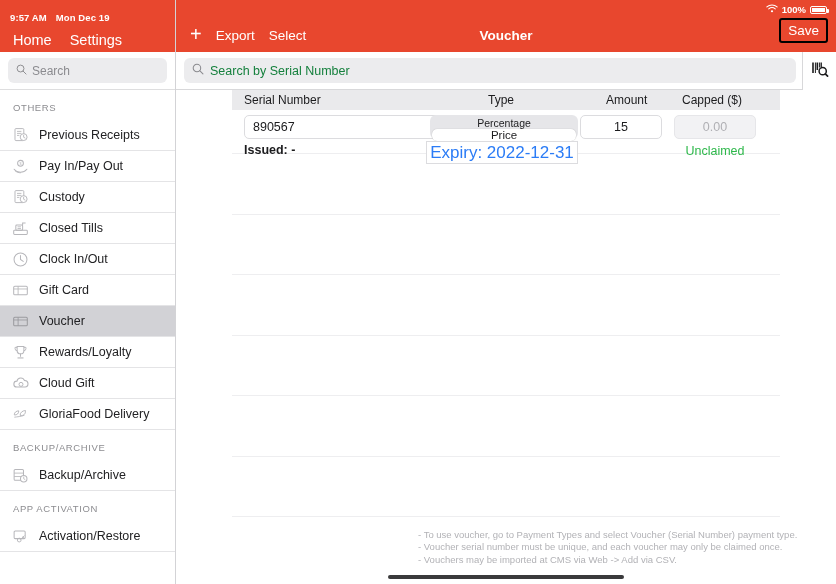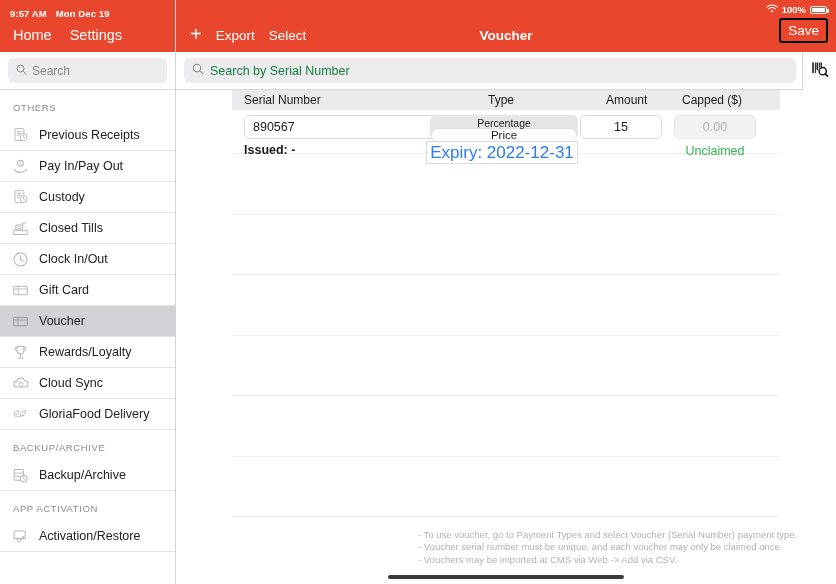--- a/index.html
+++ b/index.html
@@ -14,21 +14,21 @@
   
   .sidebar {
     width: 176px; height: 584px;
     background: #ffffff;
     border-right: 1px solid #d3d3d6;
     display: flex; flex-direction: column;
     flex: 0 0 176px;
   }
   .sb-top {
     background: #e8472e; height: 52px;
-    display: flex; flex-direction: column; justify-content: flex-start;
+    display: flex; flex-direction: column; justify-content: center;
     padding: 5px 0 0 0;
   }
   .statusbar {
     height: 16px; display: flex; align-items: center;
     padding: 0 0 0 10px; color: #fff;
     font-size: 9.5px; font-weight: bold; letter-spacing: .1px;
   }
   .statusbar .time { margin-right: 9px; }
   .navrow {
     display: flex; align-items: center; gap: 18px;
@@ -313,21 +313,21 @@
         <span>Rewards/Loyalty</span>
       </div>
 
       <div class="sb-item">
         <span class="ico">
           <svg width="18" height="18" viewBox="0 0 20 20">
               <path d="M5.2 14.5a3.3 3.3 0 0 1 .3-6.6 4.4 4.4 0 0 1 8.4-.6 3.6 3.6 0 0 1 .5 7.2z" fill="none" stroke="#b7b7bb" stroke-width="1.2"></path>
               <circle cx="10" cy="11.5" r="2.2" fill="none" stroke="#b7b7bb" stroke-width="1.1"></circle>
             </svg>
         </span>
-        <span>Cloud Sync</span>
+        <span>Cloud Gift</span>
       </div>
 
       <div class="sb-item">
         <span class="ico">
           <svg width="18" height="18" viewBox="0 0 20 20">
               <path d="M2.5 11c0-3 2.5-4.5 5-4.5 0 3-2 5-5 4.5z" fill="none" stroke="#b7b7bb" stroke-width="1.1"></path>
               <path d="M9 11.5c0-3.4 3-5.3 6-5.3.3 3.6-2.3 6.3-6 5.3z" fill="none" stroke="#b7b7bb" stroke-width="1.1"></path>
               <path d="M3 13.5c3-.5 7-.5 10.5-2" fill="none" stroke="#b7b7bb" stroke-width="1" stroke-linecap="round"></path>
             </svg>
         </span>

